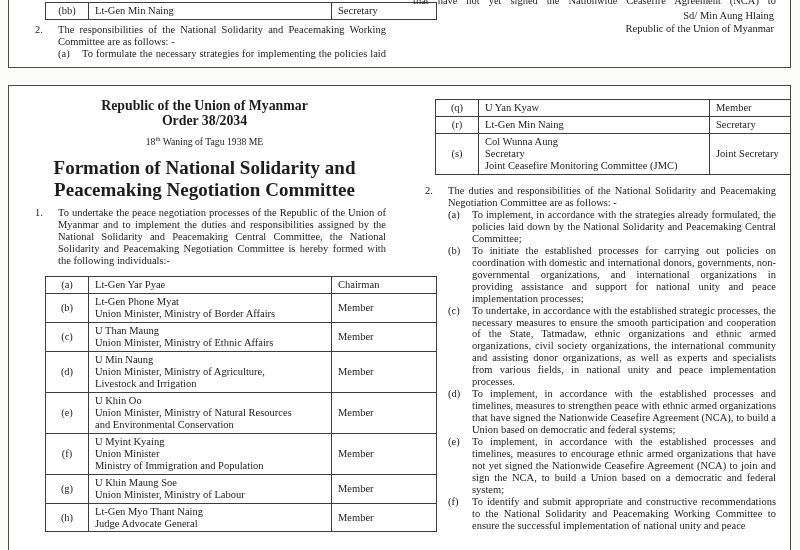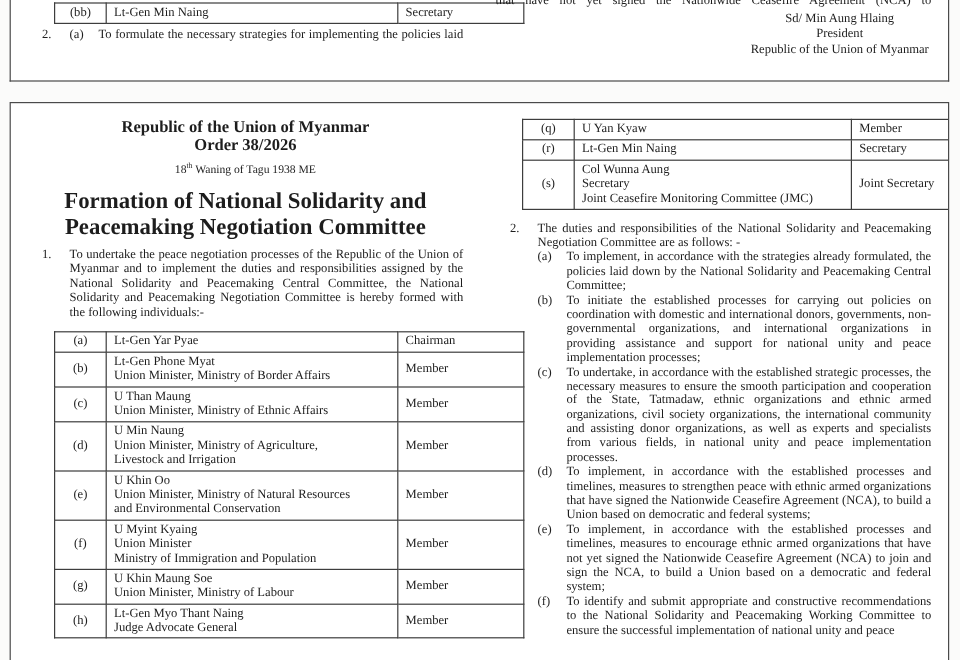--- a/index.html
+++ b/index.html
@@ -41,21 +41,21 @@
   .hblock{text-align:center;font-weight:bold;font-size:13.8px;line-height:1.12;margin-top:1px;}
   .dateblock{text-align:center;font-size:9.7px;line-height:1.15;margin-top:6px;}
   .dateblock sup{font-size:6.5px;}
   .sec-title{text-align:center;font-weight:bold;font-size:19px;line-height:1.13;margin-top:10px;}
   .para1{margin-top:7px;}
   .members{margin-top:9px;}
 
   
   .p1-table{margin-top:2px;}
   .p1-right{margin-top:-5px;text-align:justify;}
-  .sigblock{width:max-content;margin-left:auto;margin-right:2px;margin-top:3px;text-align:center;line-height:1.22;}
+  .sigblock{width:max-content;margin-left:auto;margin-right:2px;margin-top:3px;text-align:right;line-height:1.22;}
   .rt-table{margin-top:2px;}
   .para2{margin-top:10px;}
 </style>
 </head>
 <body>
 
 <div class="page page1">
   <div class="cols">
     <div class="col">
       <table class="cmt p1-table">
@@ -65,44 +65,44 @@
               <td>
                 <div class="cell-line">Lt-Gen Min Naing</div>
               </td>
               <td class="role">Secretary</td>
             </tr>
           </tbody>
         </table>
       <div class="numitem">
         <span class="n">2.</span>
         <span class="body">
+          <span>The responsibilities of the National Solidarity and Peacemaking Working Committee are as follows: -</span>
           <span><div class="sub">
                 <span class="sn">(a)</span>
                 <span class="st force-justify">To formulate the necessary strategies for implementing the policies laid</span>
               </div></span>
         </span>
       </div>
     </div>
     <div class="col p1-right">
       <div class="force-justify">that have not yet signed the Nationwide Ceasefire Agreement (NCA) to</div>
       <div class="sigblock">
         <div>Sd/ Min Aung Hlaing</div>
-        <div>President</div>
         <div>Republic of the Union of Myanmar</div>
       </div>
     </div>
   </div>
 </div>
 
 <div class="page page2">
   <div class="cols">
     <div class="col">
       <div class="hblock">
         <div>Republic of the Union of Myanmar</div>
-        <div>Order 38/2026</div>
+        <div>Order 38/2034</div>
       </div>
       <div class="dateblock">
         <div><span>18</span><sup>th</sup><span> Waning of Tagu 1938 ME</span></div>
       </div>
       <div class="sec-title">Formation of National Solidarity and Peacemaking Negotiation Committee</div>
       <div class="numitem para1">
         <span class="n">1.</span>
         <span class="body">To undertake the peace negotiation processes of the Republic of the Union of Myanmar and to implement the duties and responsibilities assigned by the National Solidarity and Peacemaking Central Committee, the National Solidarity and Peacemaking Negotiation Committee is hereby formed with the following individuals:-</span>
       </div>
       <table class="cmt members">

